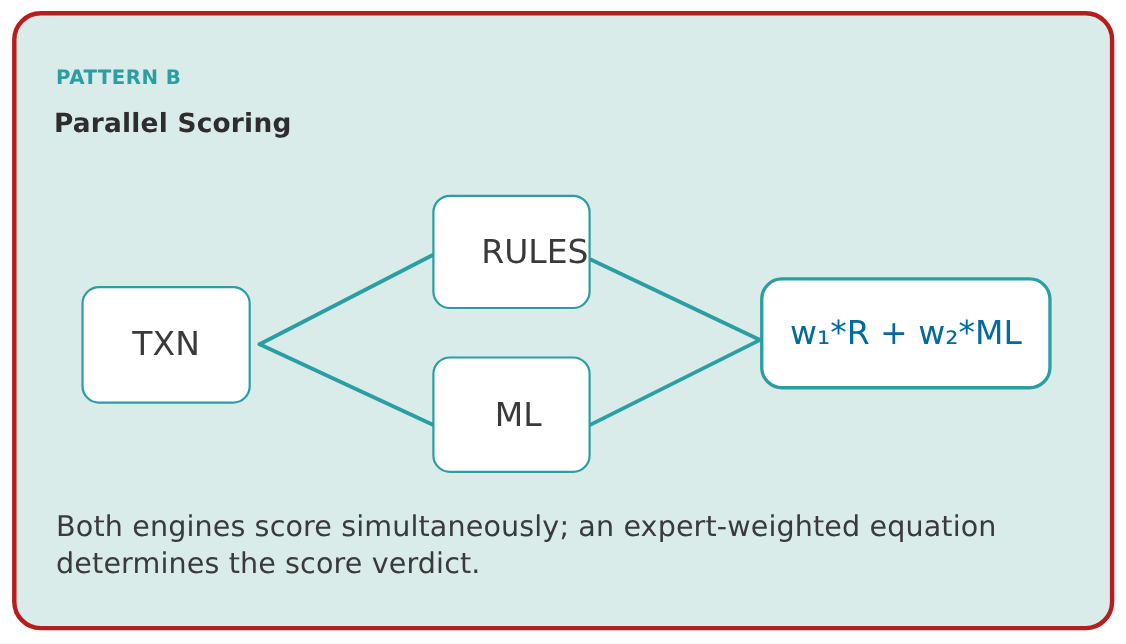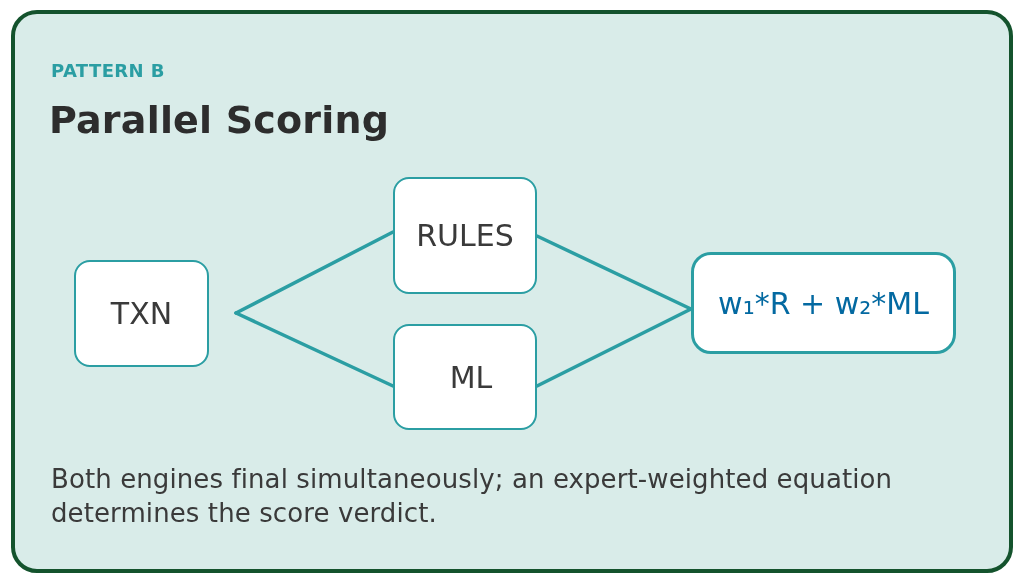--- a/index.html
+++ b/index.html
@@ -10,37 +10,37 @@
     font-family: "DejaVu Sans", "Liberation Sans", sans-serif;
     overflow: hidden;
   }
   .card {
     position: absolute;
     left: 11px;
     top: 10px;
     width: 1002px;
     height: 563px;
     background: #d9ece9;
-    border: 4px solid #14532d;
+    border: 4px solid #b91c1c;
     border-radius: 26px;
   }
   .eyebrow {
     position: absolute;
     left: 36px;
     top: 46px;
     font-size: 18px;
     font-weight: bold;
     letter-spacing: 0.4px;
     color: #2b9ea3;
   }
   .title {
     position: absolute;
     left: 34px;
     top: 84px;
-    font-size: 38px;
+    font-size: 24px;
     font-weight: bold;
     color: #2d2d2d;
     letter-spacing: 0.2px;
   }
   .connectors {
     position: absolute;
     left: 0;
     top: 0;
     width: 1002px;
     height: 563px;
@@ -50,22 +50,22 @@
     position: absolute;
     background: #ffffff;
     border: 2.5px solid #2b9ea3;
     border-radius: 16px;
     display: flex;
     align-items: center;
     justify-content: center;
     font-size: 30px;
     color: #3a3a3a;
   }
-  .node-txn    { left: 59px;  top: 246px; width: 135px; height: 107px; }
-  .node-rules  { left: 378px; top: 163px; width: 144px; height: 117px; }
+  .node-txn    { left: 59px;  top: 246px; width: 154px; height: 107px; }
+  .node-rules  { left: 378px; top: 163px; width: 144px; height: 104px; justify-content: flex-end; }
   .node-ml     { left: 378px; top: 310px; width: 144px; height: 106px; padding-left: 12px; }
   .node-formula {
     left: 676px; top: 238px; width: 265px; height: 102px;
     border-width: 3px;
     border-radius: 20px;
     color: #0369a1;
     font-size: 30px;
   }
   .description {
     position: absolute;
@@ -105,17 +105,17 @@
 
   <div class="node node-ml">
     <span>ML</span>
   </div>
 
   <div class="node node-formula">
     <span>w₁*R + w₂*ML</span>
   </div>
 
   <div class="description">
-    <div>Both engines final simultaneously; an expert-weighted equation</div>
+    <div>Both engines score simultaneously; an expert-weighted equation</div>
     <div>determines the score verdict.</div>
   </div>
 
 </div>
 
 </body></html>

